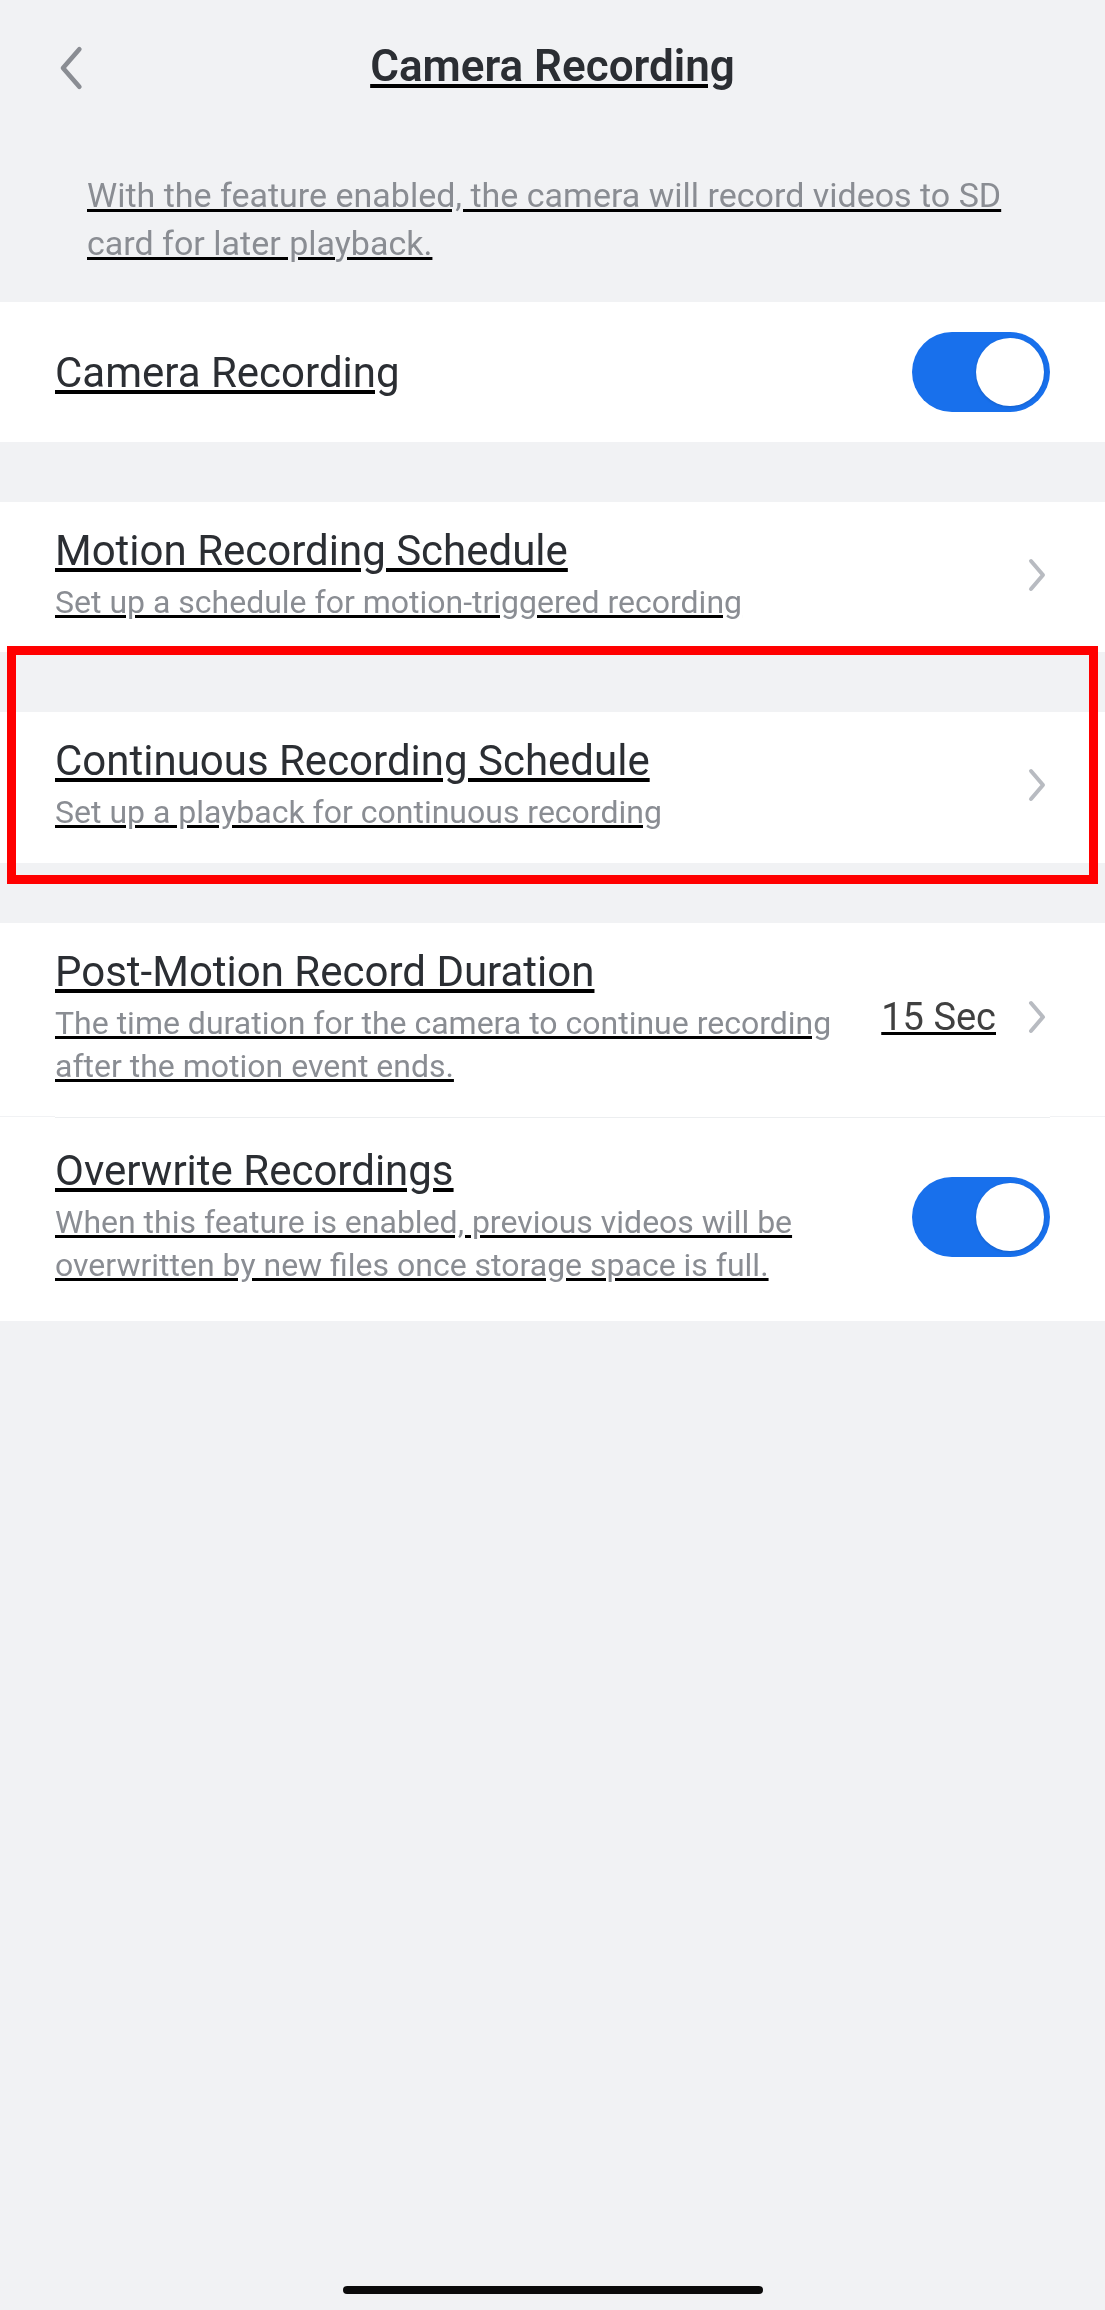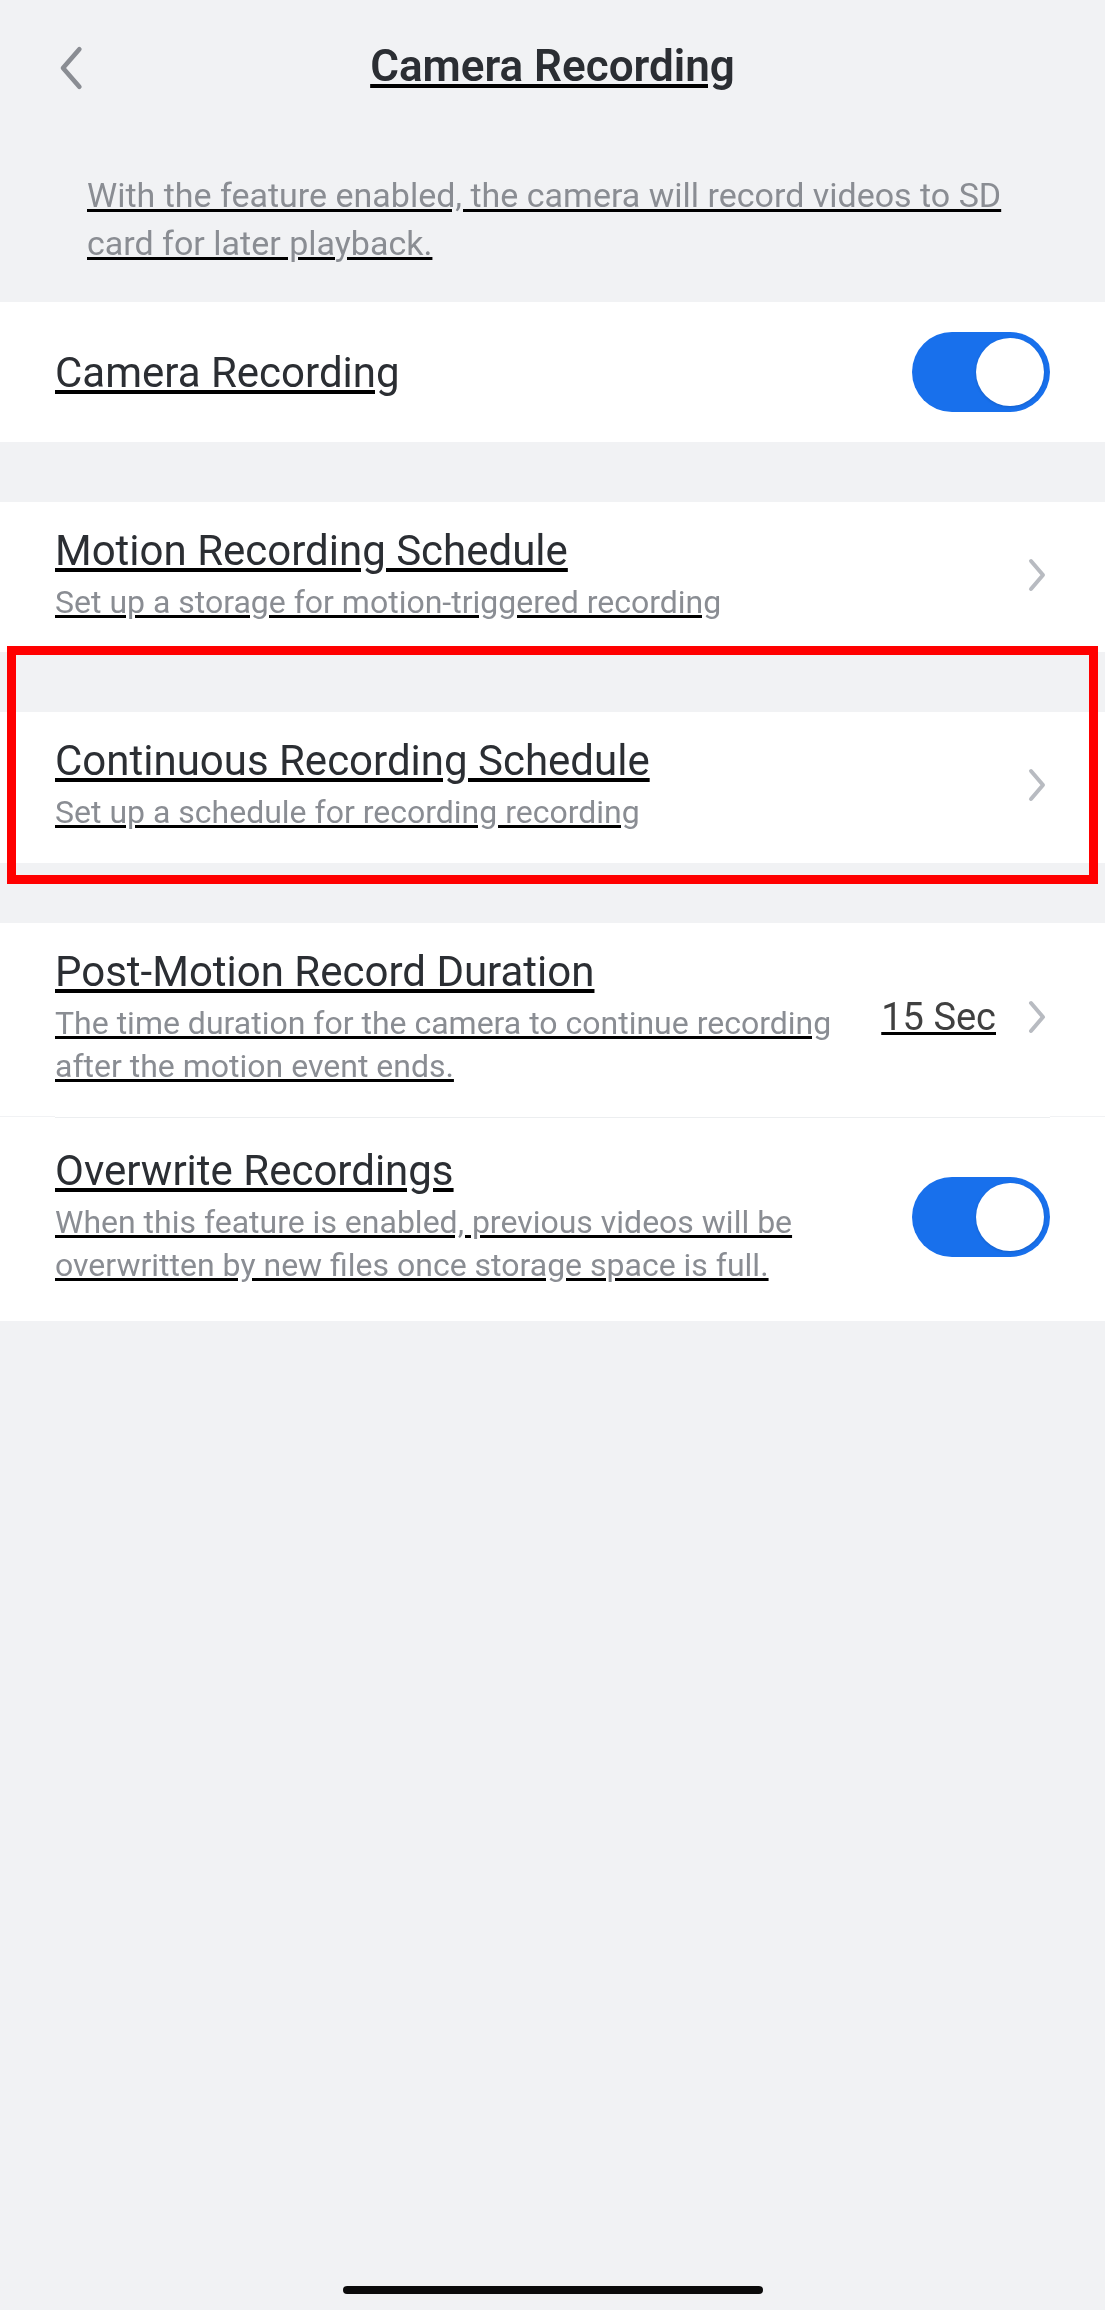--- a/index.html
+++ b/index.html
@@ -176,35 +176,35 @@
     <div class="toggle">
       <div class="toggle-knob"></div>
     </div>
   </div>
 
   <div class="gap"></div>
 
   <div class="row-with-sub">
     <div class="row-text">
       <div class="row-label">Motion Recording Schedule</div>
-      <div class="row-sub">Set up a storage for motion-triggered recording</div>
+      <div class="row-sub">Set up a schedule for motion-triggered recording</div>
     </div>
     <div class="chevron">
       <svg viewBox="0 0 24 40">
         <polyline points="6,6 18,20 6,34" fill="none" stroke="#b8bbc1" stroke-width="4" stroke-linecap="round" stroke-linejoin="round"></polyline>
       </svg>
     </div>
   </div>
 
   <div class="gap-sm"></div>
 
   <div class="row-with-sub">
     <div class="row-text">
       <div class="row-label">Continuous Recording Schedule</div>
-      <div class="row-sub">Set up a schedule for recording recording</div>
+      <div class="row-sub">Set up a playback for continuous recording</div>
     </div>
     <div class="chevron">
       <svg viewBox="0 0 24 40">
         <polyline points="6,6 18,20 6,34" fill="none" stroke="#b8bbc1" stroke-width="4" stroke-linecap="round" stroke-linejoin="round"></polyline>
       </svg>
     </div>
   </div>
 
   <div class="gap-sm"></div>
 

